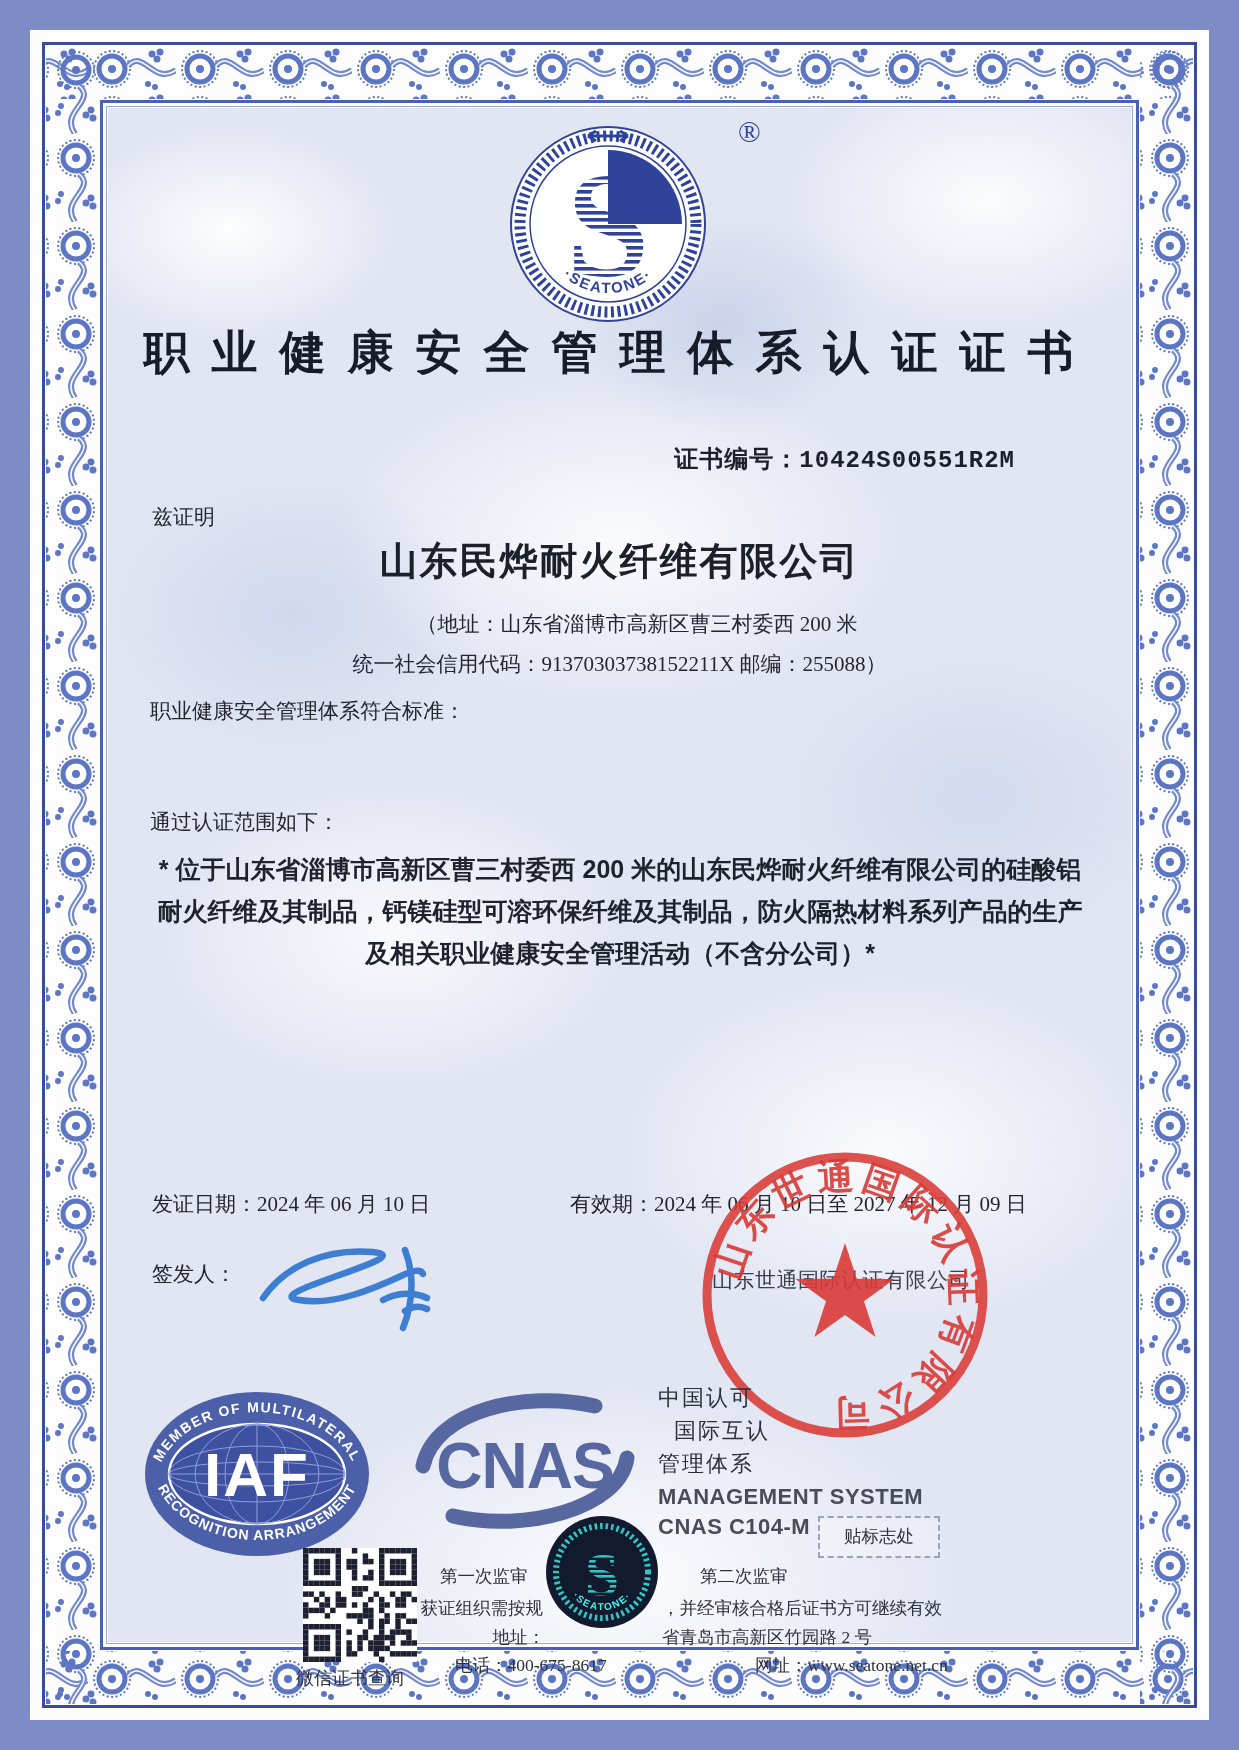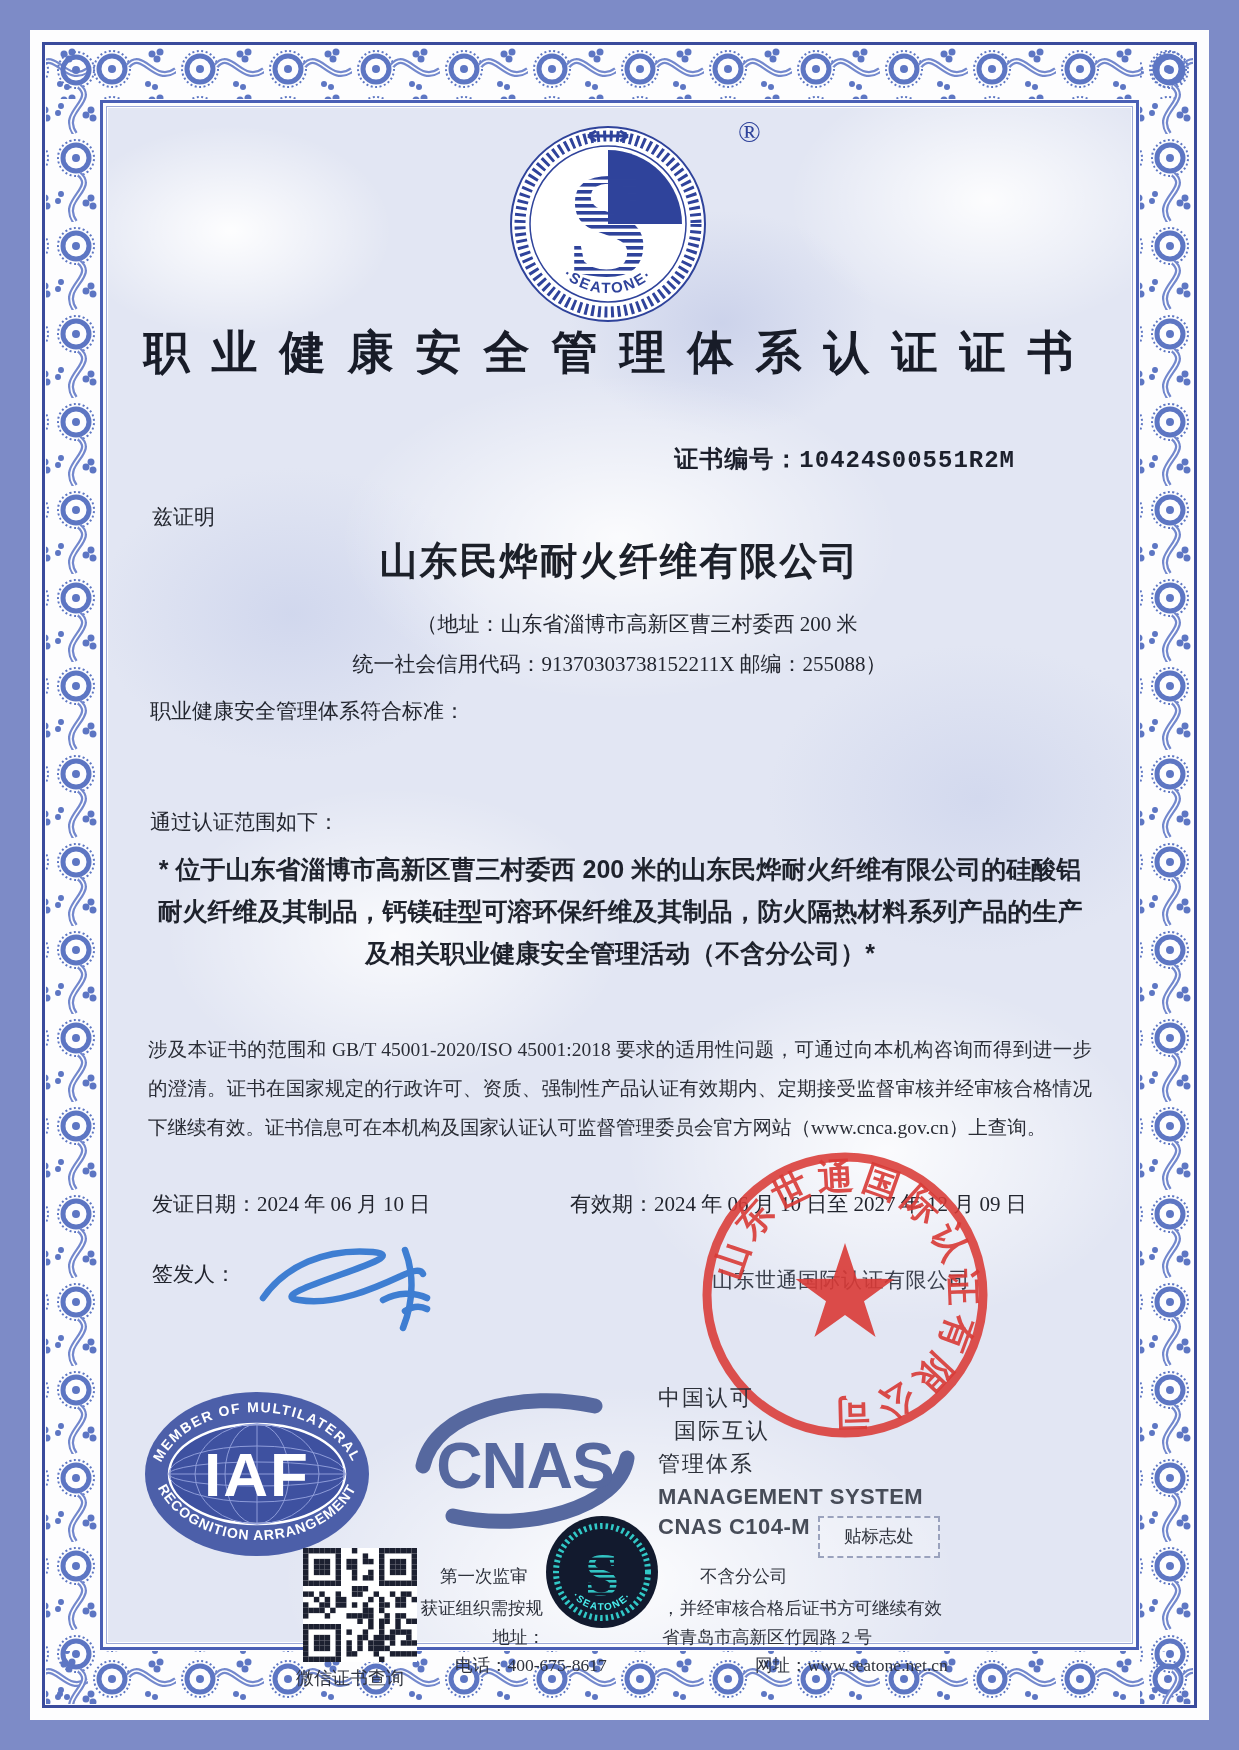--- a/index.html
+++ b/index.html
@@ -154,21 +154,20 @@
 
   <div class="abs std-label">职业健康安全管理体系符合标准：</div>
 
   <div class="abs scope-label">通过认证范围如下：</div>
   <div class="abs scope">
     <div>* 位于山东省淄博市高新区曹三村委西 200 米的山东民烨耐火纤维有限公司的硅酸铝</div>
     <div>耐火纤维及其制品，钙镁硅型可溶环保纤维及其制品，防火隔热材料系列产品的生产</div>
     <div>及相关职业健康安全管理活动（不含分公司）*</div>
   </div>
 
-  <div class="abs legal">涉及本证书的范围和 GB/T 45001-2020/ISO 45001:2018 要求的适用性问题，可通过向本机构咨询而得到进一步的澄清。证书在国家规定的行政许可、资质、强制性产品认证有效期内、定期接受监督审核并经审核合格情况下继续有效。证书信息可在本机构及国家认证认可监督管理委员会官方网站（www.cnca.gov.cn）上查询。</div>
 
   <div class="abs daterow" style="left:152px; top:1158px;">
     <span>发证日期：</span><span>2024 年 06 月 10 日</span>
   </div>
   <div class="abs daterow" style="left:570px; top:1158px;">
     <span>有效期：</span><span>2024 年 06 月 10 日至 2027 年 12 月 09 日</span>
   </div>
 
   <div class="abs daterow" style="left:152px; top:1228px;">签发人：</div>
 
@@ -437,21 +436,21 @@
       <rect x="86.86" y="103.14" width="5.43" height="5.43" fill="#1c2030"></rect>
       <rect x="92.29" y="103.14" width="5.43" height="5.43" fill="#1c2030"></rect>
       <rect x="97.71" y="103.14" width="5.43" height="5.43" fill="#1c2030"></rect>
       <rect x="103.14" y="103.14" width="5.43" height="5.43" fill="#1c2030"></rect>
       <rect x="108.57" y="103.14" width="5.43" height="5.43" fill="#1c2030"></rect>
       <rect x="76.00" y="108.57" width="5.43" height="5.43" fill="#1c2030"></rect>
     </svg>
   <div class="abs qr-label" style="left:296px; top:1666px;">微信证书查询</div>
 
   <div class="abs foot" style="left:440px; top:1528px;">第一次监审</div>
-  <div class="abs foot" style="left:700px; top:1528px;">不含分公司</div>
+  <div class="abs foot" style="left:700px; top:1528px;">第二次监审</div>
   <div class="abs dash-box" style="left:818px; top:1516px; width:118px; height:38px;">贴标志处</div>
 
   <div class="abs foot" style="left:343px; top:1560px; width:200px; text-align:right;">获证组织需按规</div>
   <div class="abs foot" style="left:662px; top:1560px;">，并经审核合格后证书方可继续有效</div>
 
   <div class="abs foot" style="left:465px; top:1589px; width:80px; text-align:right;">地址：</div>
   <div class="abs foot" style="left:662px; top:1589px;">省青岛市高新区竹园路 2 号</div>
 
   <div class="abs foot" style="left:455px; top:1617px;">电话：400-675-8617</div>
   <div class="abs foot" style="left:755px; top:1617px;">网址：www.seatone.net.cn</div>

